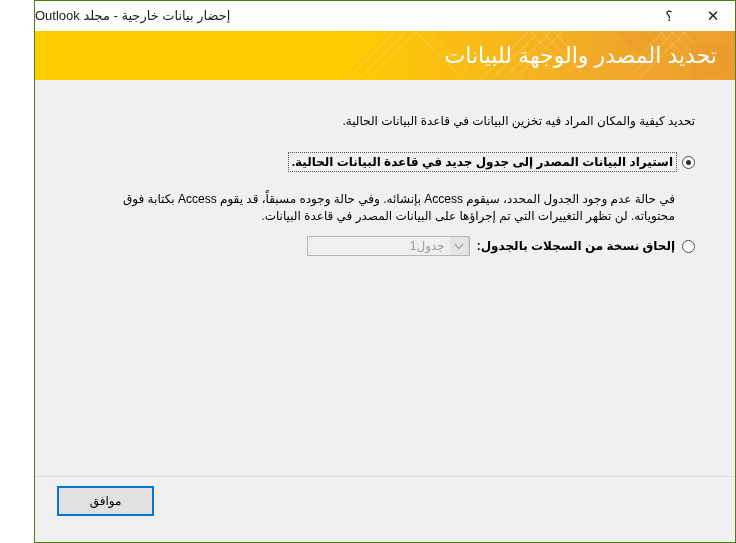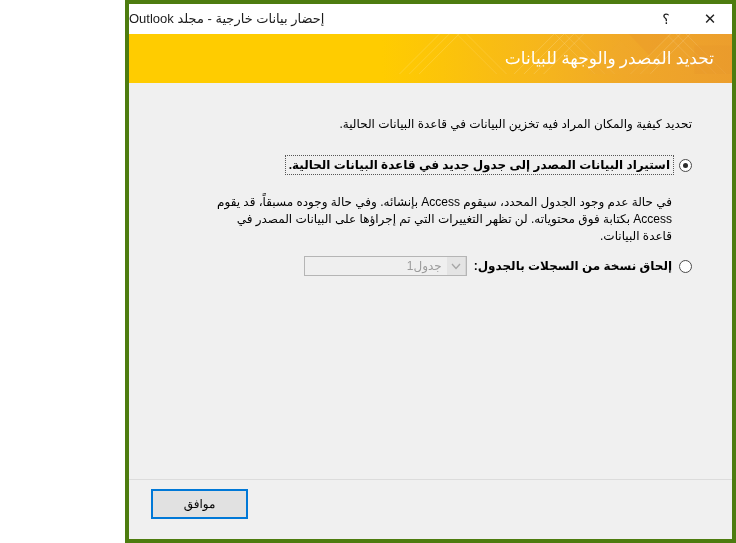--- a/index.html
+++ b/index.html
@@ -6,24 +6,24 @@
     margin: 0;
     padding: 0;
     background: #ffffff;
   }
   body {
     font-family: "Liberation Sans", "DejaVu Sans", sans-serif;
   }
 
   .dialog {
     position: relative;
-    width: 611px;
+    width: 702px;
     height: 543px;
     box-sizing: border-box;
-    border: 4px solid #4d7c0f;
+    border: 1px solid #4d7c0f;
     background: #f0f0f0;
     overflow: hidden;
     direction: rtl;
   }
 
   
   .titlebar {
     position: relative;
     height: 30px;
     background: #ffffff;
@@ -91,24 +91,23 @@
   }
   .banner-title {
     position: absolute;
     top: 0;
     right: 0;
     left: 0;
     height: 49px;
     line-height: 49px;
     padding-right: 18px;
     color: #ffffff;
-    font-size: 17px;
+    font-size: 22px;
     white-space: nowrap;
     text-align: right;
-    font-family: Liberation Serif, serif;
   }
 
   
   .content {
     position: relative;
     height: 445px;
     background: #f0f0f0;
     padding: 0;
   }
 

